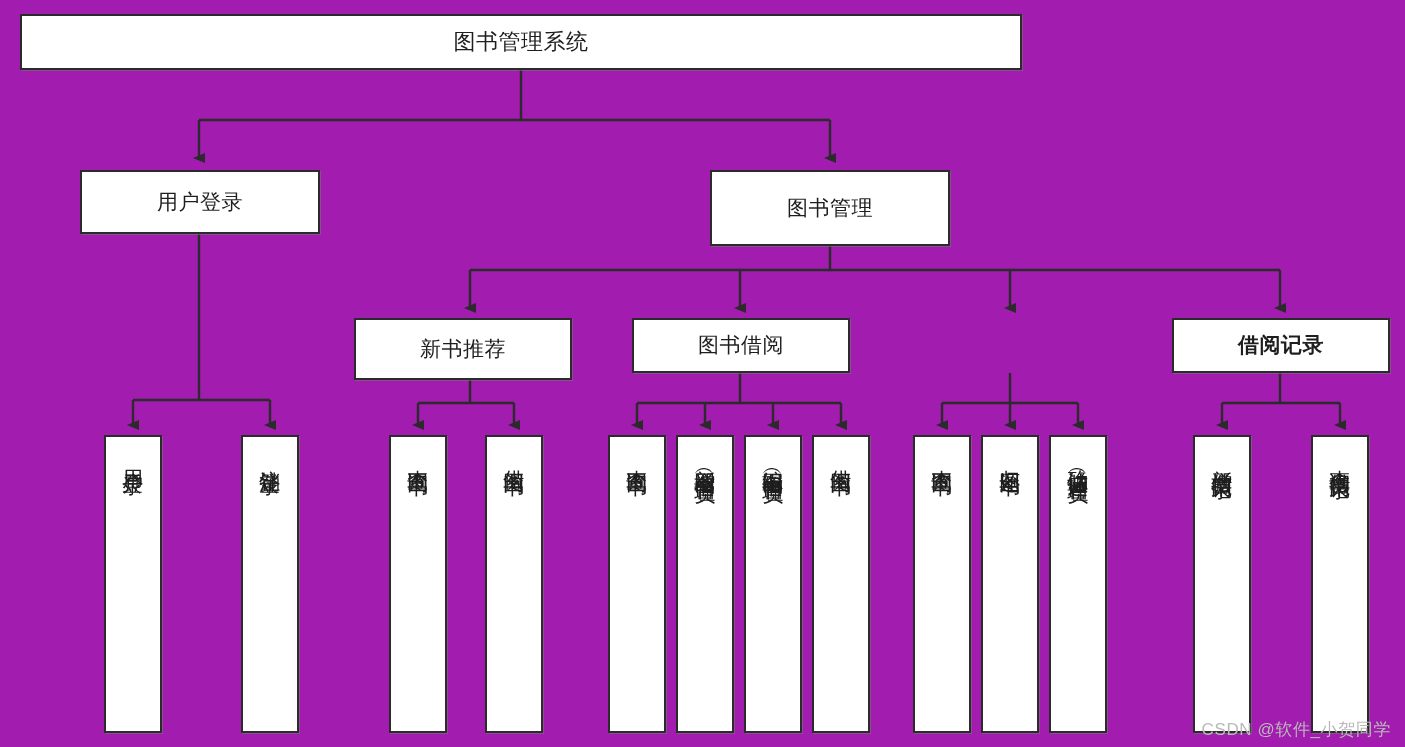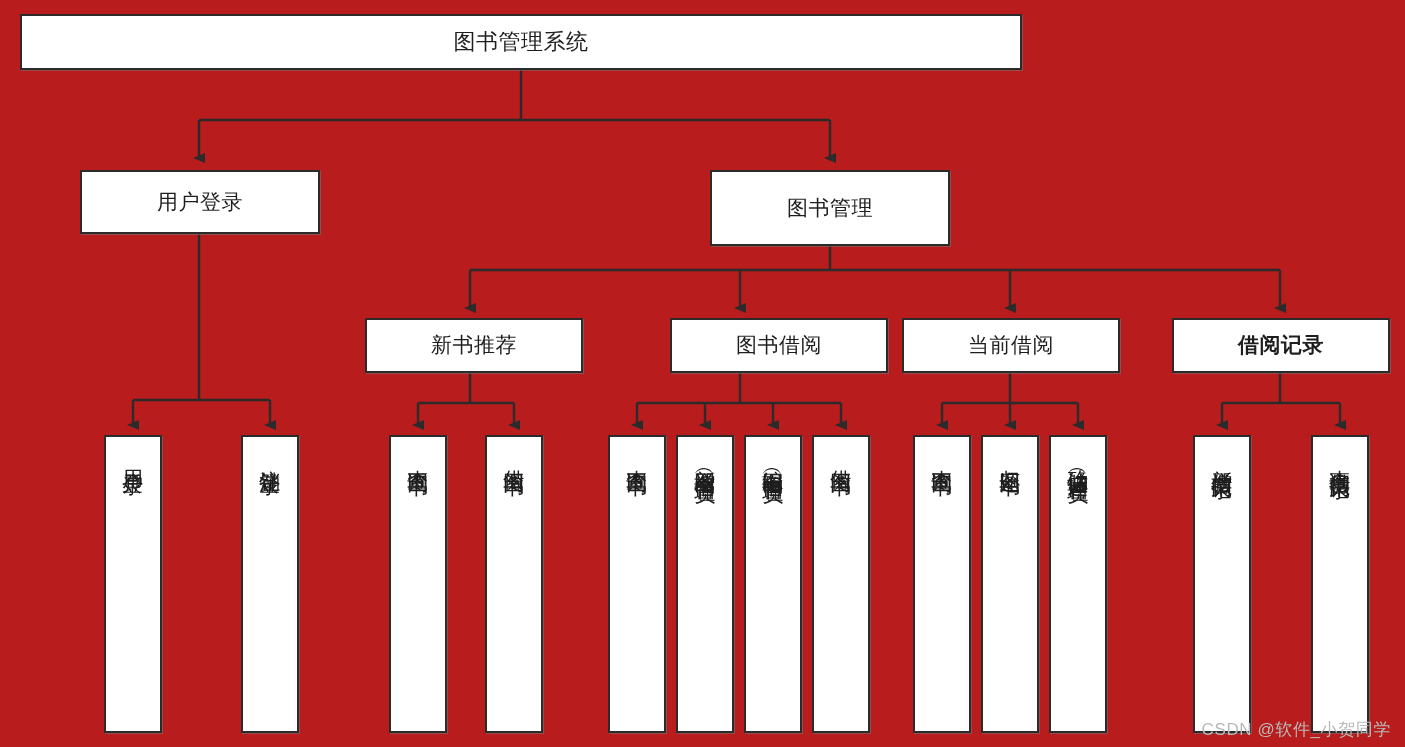--- a/index.html
+++ b/index.html
@@ -4,21 +4,21 @@
 <style>
   html,body{margin:0;padding:0;background:#ffffff;}
   body{
     font-family:"Liberation Sans","DejaVu Sans",sans-serif;
     color:#1a1a1a;
   }
   #stage{
     position:relative;
     width:1405px;
     height:747px;
-    background:#b91c1c;
+    background:#a21caf;
     overflow:hidden;
   }
   #wires{
     position:absolute;
     left:0;top:0;
     width:1405px;height:747px;
     pointer-events:none;
   }
   .node{
     position:absolute;
@@ -123,28 +123,25 @@
     <span class="lbl">图书管理系统</span>
   </div>
 
   <div class="node" style="left:80px;top:170px;width:240px;height:64px;">
     <span class="lbl">用户登录</span>
   </div>
   <div class="node" style="left:710px;top:170px;width:240px;height:76px;">
     <span class="lbl">图书管理</span>
   </div>
 
-  <div class="node" style="left:365px;top:318px;width:218px;height:55px;">
+  <div class="node" style="left:354px;top:318px;width:218px;height:62px;">
     <span class="lbl">新书推荐</span>
   </div>
-  <div class="node" style="left:632px;top:318px;width:218px;height:55px;margin-left:38px;">
+  <div class="node" style="left:632px;top:318px;width:218px;height:55px;">
     <span class="lbl">图书借阅</span>
-  </div>
-  <div class="node" style="left:902px;top:318px;width:218px;height:55px;">
-    <span class="lbl">当前借阅</span>
   </div>
   <div class="node" style="left:1172px;top:318px;width:218px;height:55px;font-weight:bold;">
     <span class="lbl">借阅记录</span>
   </div>
 
   <div class="node vert" style="left:104px;top:435px;width:58px;height:298px;">
     <span class="lbl">用户登录</span>
   </div>
   <div class="node vert" style="left:241px;top:435px;width:58px;height:298px;">
     <span class="lbl">注销登录</span>

